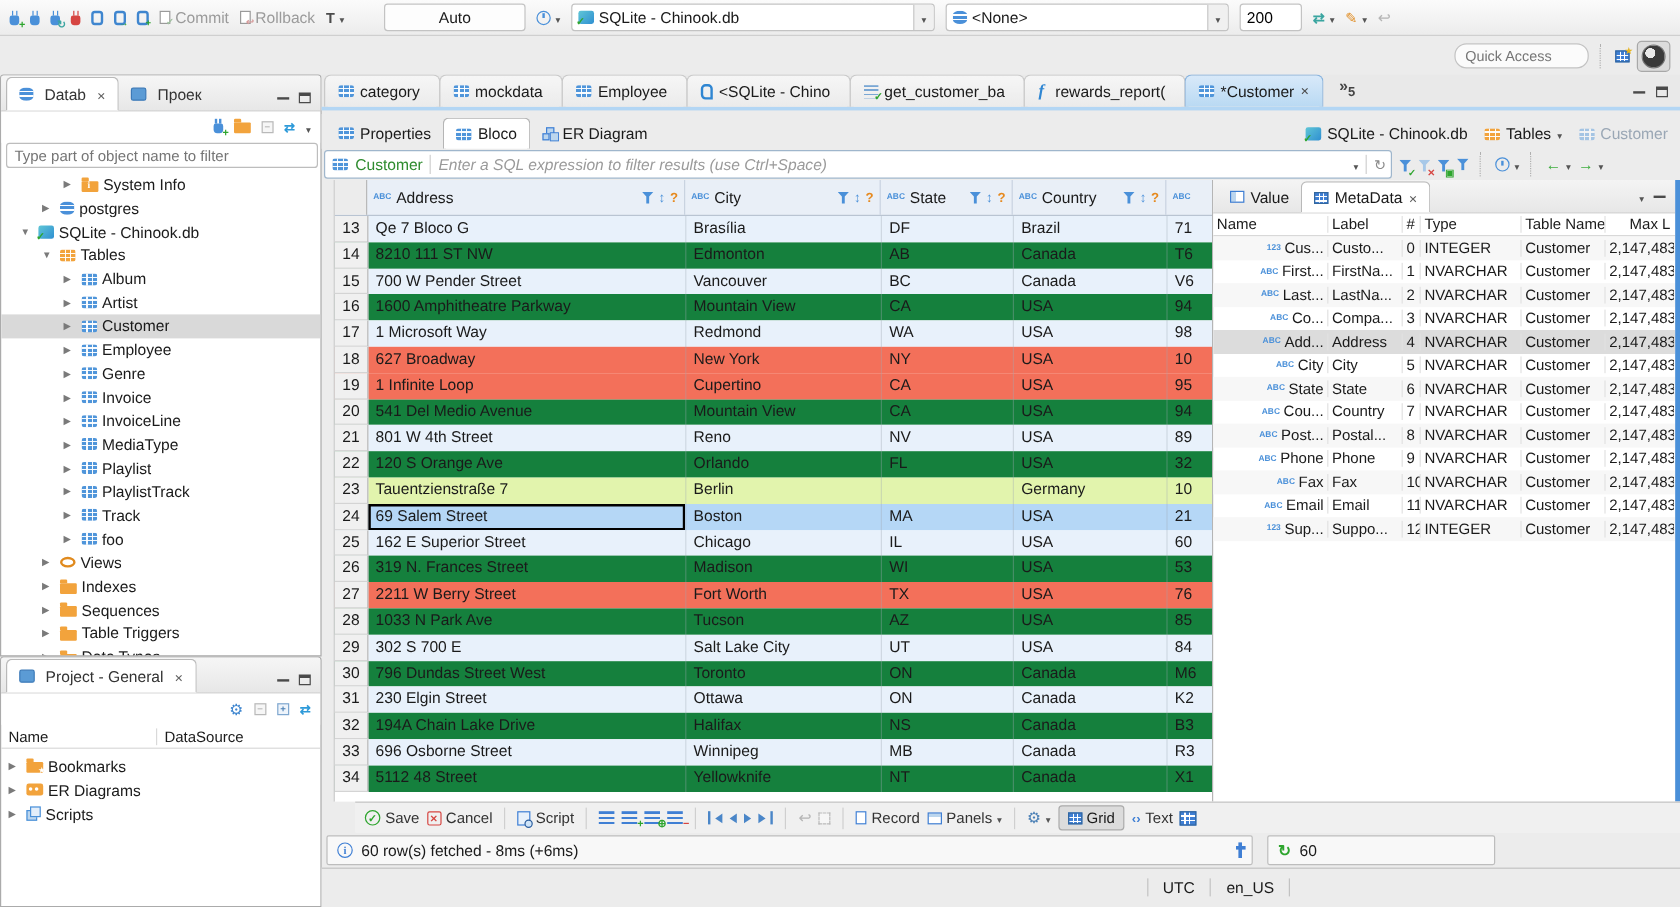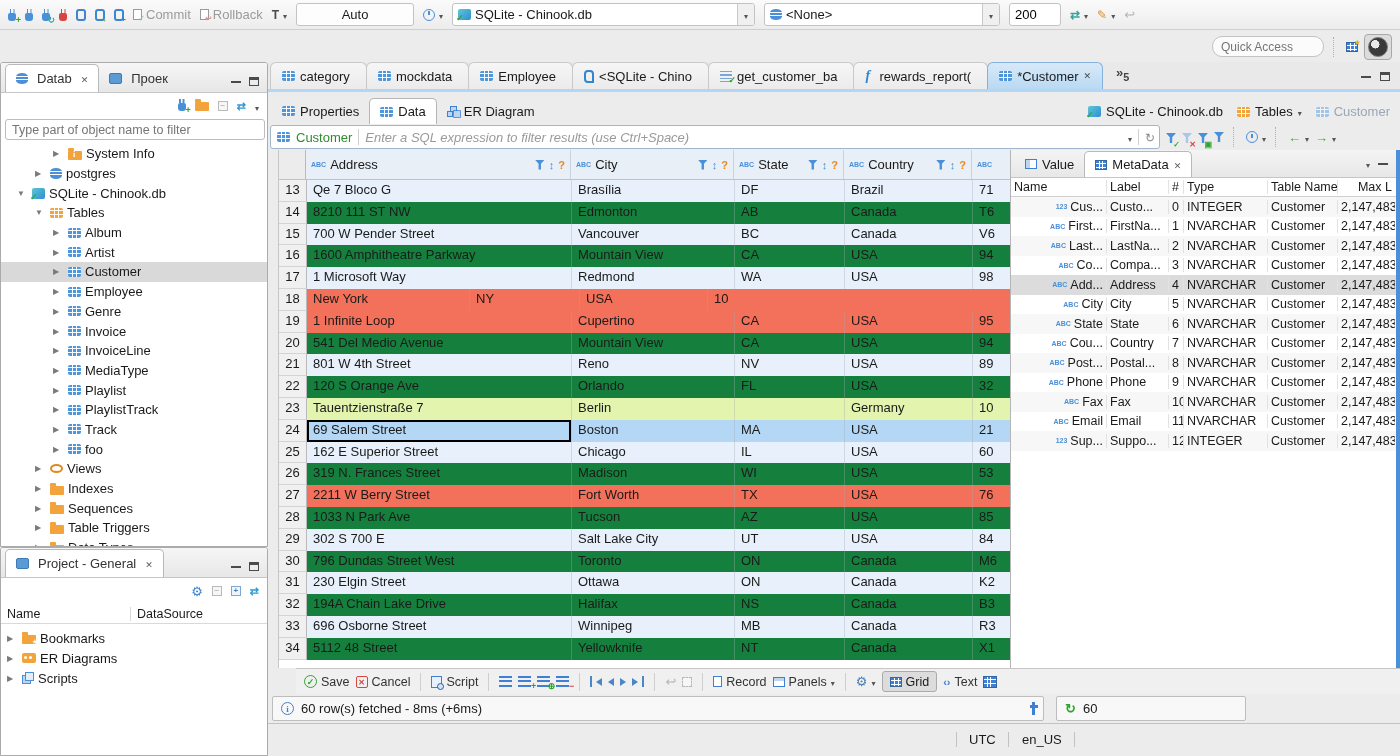--- a/index.html
+++ b/index.html
@@ -97,21 +97,21 @@
   .beaver-icon { width:20px; height:20px; border-radius:50%; background:radial-gradient(circle at 35% 35%, #e8e8e8 0 25%, #3a3a3a 26%); border:1px solid #777; }
   .persp-new { position:relative; }
   .persp-new::after { content:"★"; position:absolute; right:-4px; top:-5px; color:#e6b31e; font-size:8px; }
   .dotsep { width:4px; height:20px; border-left:1px dotted #b0b0b0; margin:0 3px; }
   .vsep { width:1px; height:18px; background:#cfcfcf; margin:0 4px; flex:none; }
 
   
   #topbar { position:absolute; left:0; top:0; width:1400px; height:30px; background:linear-gradient(#fbfbfb,#ececec); border-bottom:1px solid #cfcfcf; display:flex; align-items:center; gap:9px; padding:0 8px; }
   .combo { display:flex; align-items:center; gap:4px; background:#fff; border:1px solid #c3c3c3; border-radius:3px; height:23px; padding:0 0 0 5px; overflow:hidden; }
   .combo .dd { width:17px; height:23px; background:#f0f0f0; border-left:1px solid #c9c9c9; display:flex; align-items:center; justify-content:center; margin-left:auto; }
-  .combo.auto { width:118px; justify-content:center; padding:0; background:#fdfdfd; }
+  .combo.auto { width:118px; justify-content:center; padding:0; background:#fdfdfd;margin-left:24px; }
   .fetch { width:52px; height:23px; border:1px solid #c3c3c3; border-radius:3px; background:#fff; padding:0 5px; font:13px "Liberation Sans",sans-serif; }
   .gray-label { color:#9b9b9b; }
   #row2 { position:absolute; left:0; top:31px; width:1400px; height:31px; display:flex; align-items:center; justify-content:flex-end; padding-right:8px; gap:6px; }
   .qa-input { width:112px; height:21px; border:1px solid #c3c3c3; border-radius:10px; background:#fbfbfb; padding:0 8px; font:12px "Liberation Sans",sans-serif; color:#9a9a9a; }
   .persp-press { width:28px; height:26px; border:1px solid #a8a8a8; border-radius:4px; background:#dcdcdc; display:flex; align-items:center; justify-content:center; }
 
   
   #sidebar { position:absolute; left:0; top:62px; width:268px; height:485px; background:#fff; border:1px solid #ababab; border-radius:3px 3px 0 0; overflow:hidden; }
   .ptab-bar { height:30px; background:linear-gradient(#f6f6f6,#e7e7e7); border-bottom:1px solid #c6c6c6; display:flex; align-items:flex-end; padding-left:4px; }
   .ptab { display:flex; align-items:center; gap:9px; height:28px; padding:0 10px; border-radius:5px 5px 0 0; color:#333; }
@@ -512,21 +512,21 @@
     </span>
   </div>
 
   <div class="rtab-bar">
     <div class="rtab">
       <span class="i table-icon"></span>
       <span>Properties</span>
     </div>
     <div class="rtab active">
       <span class="i table-icon"></span>
-      <span>Data</span>
+      <span>Bloco</span>
     </div>
     <div class="rtab">
       <span class="i diagram-icon"></span>
       <span>ER Diagram</span>
     </div>
     <div class="breadcrumb">
       <span class="i db-check-icon"></span>
       <span>SQLite - Chinook.db</span>
       <span class="bc-sep"></span>
       <span class="i folder-table-icon"></span>
@@ -642,20 +642,21 @@
       <div class="grow alt">
         <div class="gc c-num">17</div>
         <div class="gc c-address">1 Microsoft Way</div>
         <div class="gc c-city">Redmond</div>
         <div class="gc c-state">WA</div>
         <div class="gc c-country">USA</div>
         <div class="gc c-extra">98</div>
       </div>
       <div class="grow red">
         <div class="gc c-num">18</div>
+        <div class="gc c-address">627 Broadway</div>
         <div class="gc c-city">New York</div>
         <div class="gc c-state">NY</div>
         <div class="gc c-country">USA</div>
         <div class="gc c-extra">10</div>
       </div>
       <div class="grow red">
         <div class="gc c-num">19</div>
         <div class="gc c-address">1 Infinite Loop</div>
         <div class="gc c-city">Cupertino</div>
         <div class="gc c-state">CA</div>

